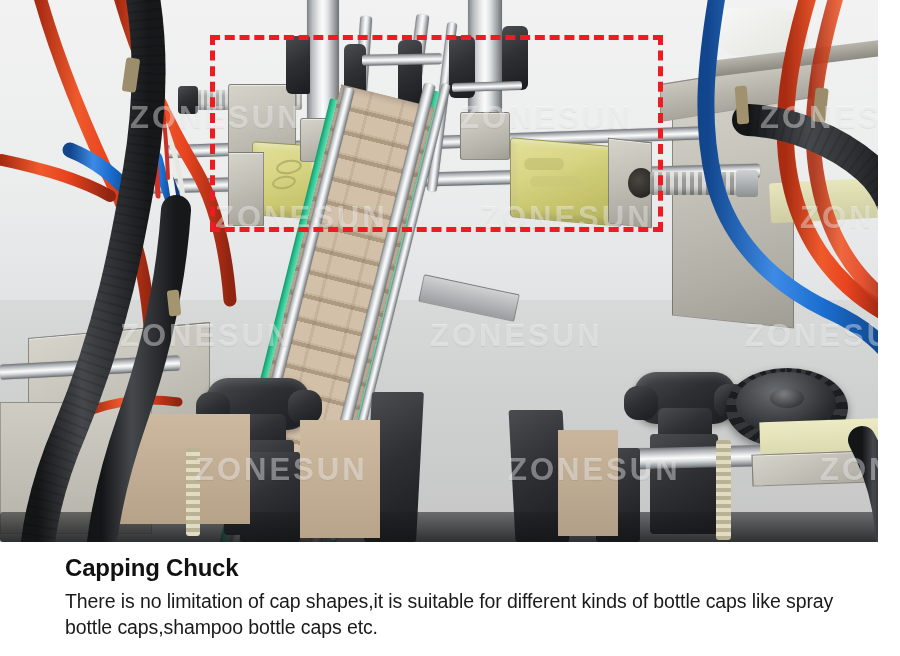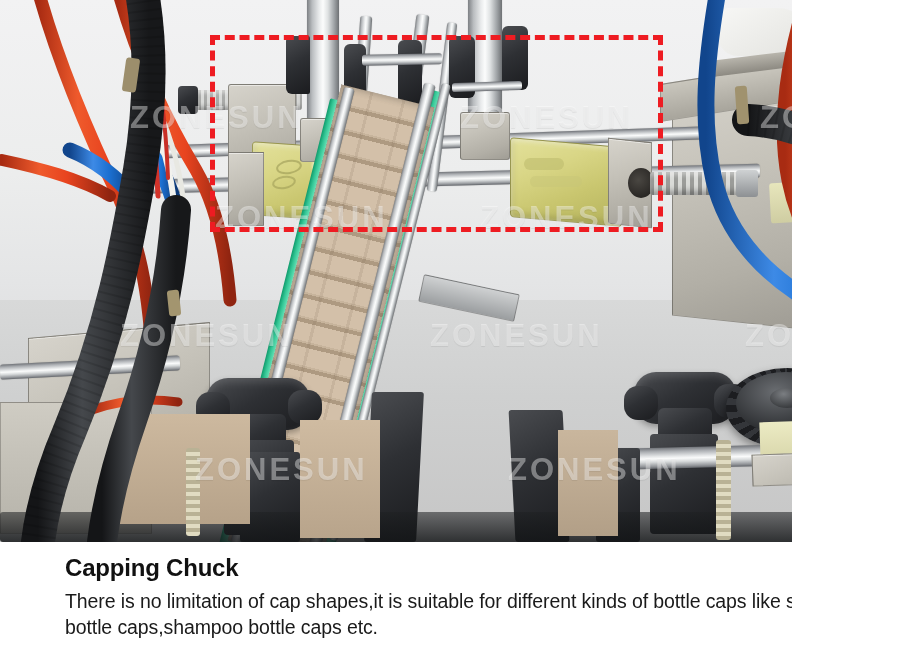--- a/index.html
+++ b/index.html
@@ -9,21 +9,21 @@
     background: #ffffff;
   }
   body {
     font-family: "Liberation Sans", sans-serif;
     width: 900px;
     height: 656px;
     overflow: hidden;
   }
   #page {
     position: relative;
-    width: 792px;
+    width: 878px;
     height: 656px;
     background: #ffffff;
     overflow: hidden;
   }
 
   
   #photo {
     position: absolute;
     left: 0; top: 0;
     width: 900px; height: 542px;

